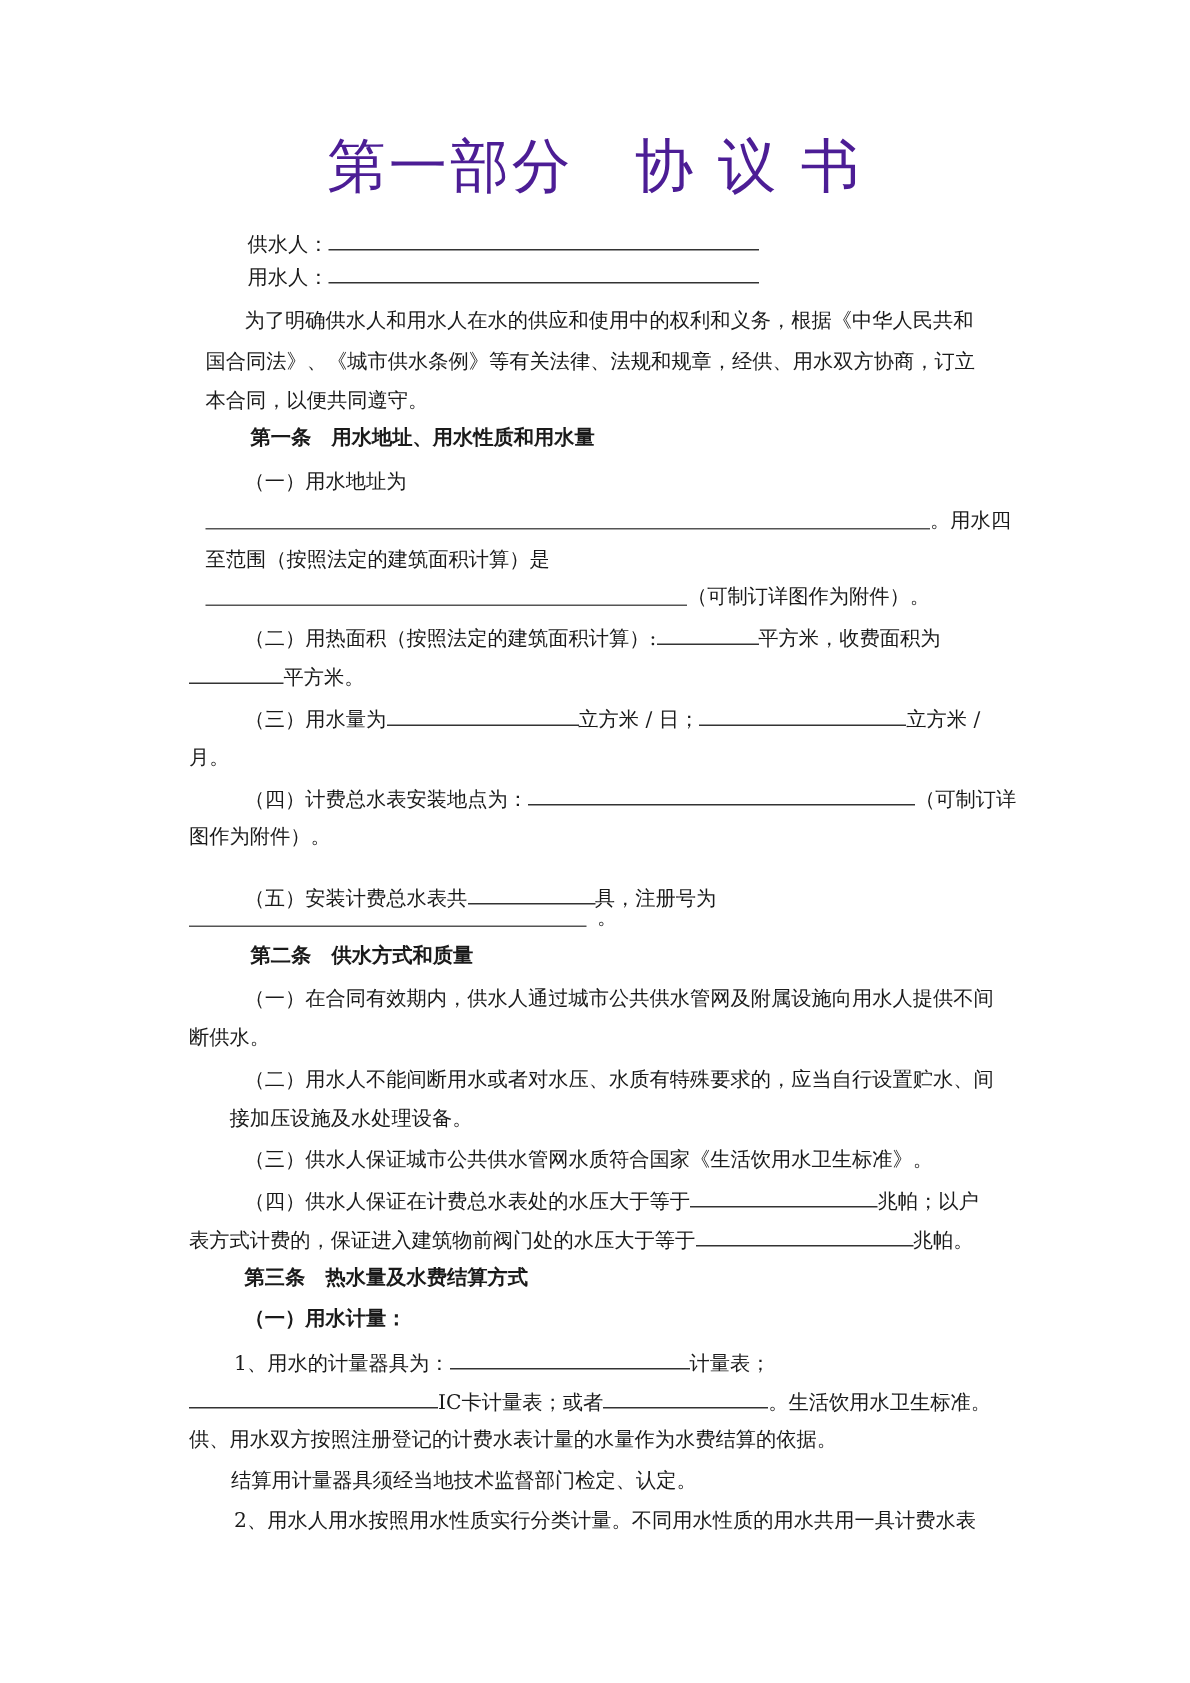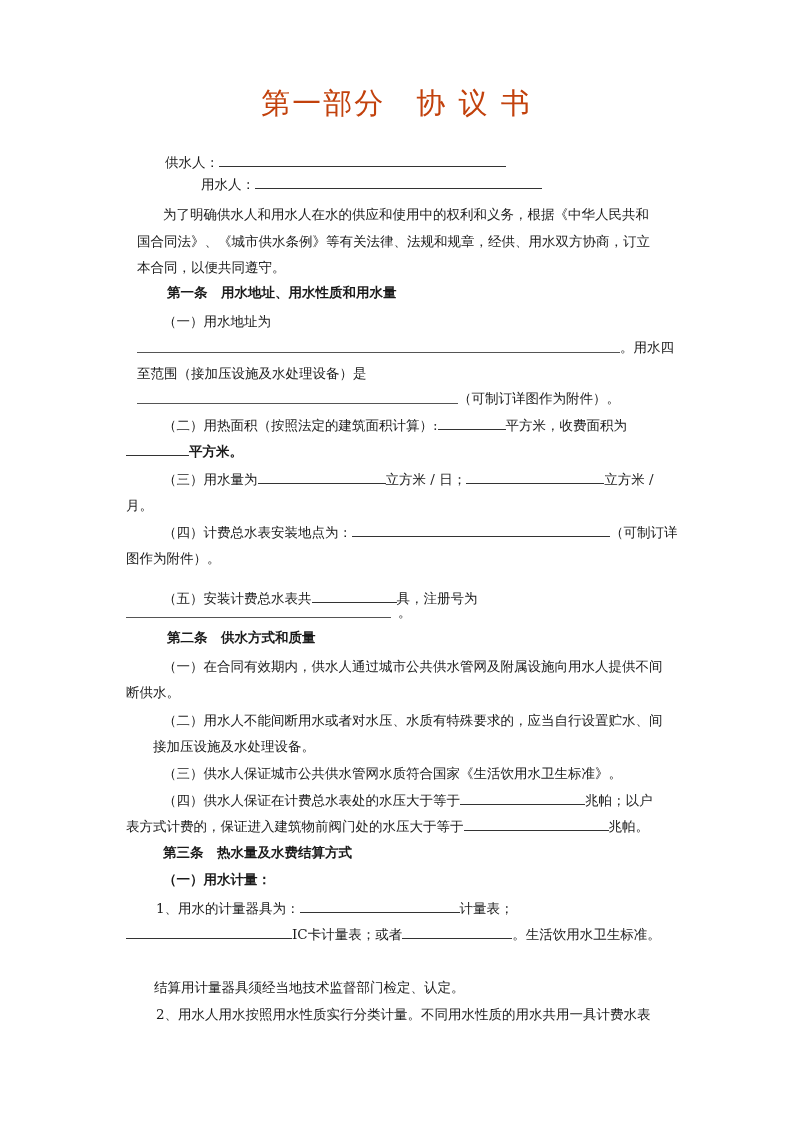--- a/index.html
+++ b/index.html
@@ -1,57 +1,57 @@
 <!DOCTYPE html>
 <html><head>
   <meta charset="utf-8">
   <style>
     html, body { margin: 0; padding: 0; background: #ffffff; }
     body { width: 793px; height: 1122px; position: relative; overflow: hidden;
            font-family: "DejaVu Serif", "Liberation Serif", serif; color: #1a1a1a; }
     .page { position: absolute; left: 0; top: 0; width: 793px; height: 1122px; background: #fff; }
     .title { position: absolute; left: 0; width: 793px; top: 84px; text-align: center;
-             font-family: "DejaVu Sans", "Liberation Sans", sans-serif; font-size: 29px;
-             letter-spacing: 2px; color: #c2410c; white-space: pre; }
+             font-family: "DejaVu Sans", "Liberation Sans", sans-serif; font-size: 39px;
+             letter-spacing: 2px; color: #4c1d95; white-space: pre; }
     .line { position: absolute; font-size: 13.5px; line-height: 18px; white-space: nowrap; }
     .sans { font-family: "DejaVu Sans", "Liberation Sans", sans-serif; }
     .bold { font-weight: bold; font-family: Liberation Mono, monospace; }
     .blank { display: inline-block; border-bottom: 1px solid #333; height: 13px; vertical-align: baseline; }
     .hr { position: absolute; border-bottom: 1px solid #555; height: 0; }
   </style>
 </head>
 <body>
 
 <div class="page">
 
   <div class="title">第一部分　协 议 书</div>
 
   <div class="line sans" style="left:165px; top:153px;">
     <span>供水人：</span><span class="blank" style="width:287px;"></span>
   </div>
-  <div class="line sans" style="left:165px; top:175px;margin-left:36px;">
+  <div class="line sans" style="left:165px; top:175px;">
     <span>用水人：</span><span class="blank" style="width:287px;"></span>
   </div>
 
   <div class="line" style="left:163px; top:205px; width:510px;">为了明确供水人和用水人在水的供应和使用中的权利和义务，根据《中华人民共和</div>
   <div class="line" style="left:137px; top:232px; width:540px;">国合同法》、《城市供水条例》等有关法律、法规和规章，经供、用水双方协商，订立</div>
   <div class="line" style="left:137px; top:258px;">本合同，以便共同遵守。</div>
 
   <div class="line bold" style="left:167px; top:285px;">第一条　用水地址、用水性质和用水量</div>
   <div class="line" style="left:163px; top:312px;">（一）用水地址为</div>
   <div class="hr" style="left:137px; top:352px; width:483px;"></div>
   <div class="line" style="left:620px; top:338px;">。用水四</div>
-  <div class="line" style="left:137px; top:364px;">至范围（接加压设施及水处理设备）是</div>
+  <div class="line" style="left:137px; top:364px;">至范围（按照法定的建筑面积计算）是</div>
   <div class="hr" style="left:137px; top:403px; width:321px;"></div>
   <div class="line" style="left:458px; top:389px;">（可制订详图作为附件）。</div>
 
   <div class="line" style="left:163px; top:416px;">
     <span>（二）用热面积（按照法定的建筑面积计算）:</span><span class="blank" style="width:68px;"></span><span>平方米，收费面积为</span>
   </div>
-  <div class="line" style="left:126px; top:442px;font-weight:bold;">
+  <div class="line" style="left:126px; top:442px;">
     <span class="blank" style="width:63px;"></span><span>平方米。</span>
   </div>
 
   <div class="line" style="left:163px; top:470px;">
     <span>（三）用水量为</span><span class="blank" style="width:128px;"></span><span>立方米 / 日；</span><span class="blank" style="width:138px;"></span><span>立方米 /</span>
   </div>
   <div class="line" style="left:126px; top:496px;">月。</div>
 
   <div class="line" style="left:163px; top:523px;">
     <span>（四）计费总水表安装地点为：</span><span class="blank" style="width:258px;"></span><span>（可制订详</span>
@@ -80,16 +80,17 @@
 
   <div class="line bold" style="left:163px; top:845px;">第三条　热水量及水费结算方式</div>
   <div class="line bold" style="left:163px; top:872px;">（一）用水计量：</div>
 
   <div class="line" style="left:156px; top:899px;text-align:center;">
     <span>1、用水的计量器具为：</span><span class="blank" style="width:160px;"></span><span>计量表；</span>
   </div>
   <div class="line" style="left:126px; top:925px;">
     <span class="blank" style="width:166px;"></span><span>IC卡计量表；或者</span><span class="blank" style="width:110px;"></span><span>。生活饮用水卫生标准。</span>
   </div>
+  <div class="line" style="left:126px; top:951px;">供、用水双方按照注册登记的计费水表计量的水量作为水费结算的依据。</div>
   <div class="line" style="left:154px; top:978px;">结算用计量器具须经当地技术监督部门检定、认定。</div>
   <div class="line" style="left:156px; top:1005px; width:515px;">2、用水人用水按照用水性质实行分类计量。不同用水性质的用水共用一具计费水表</div>
 
 </div>
 
 </body></html>

